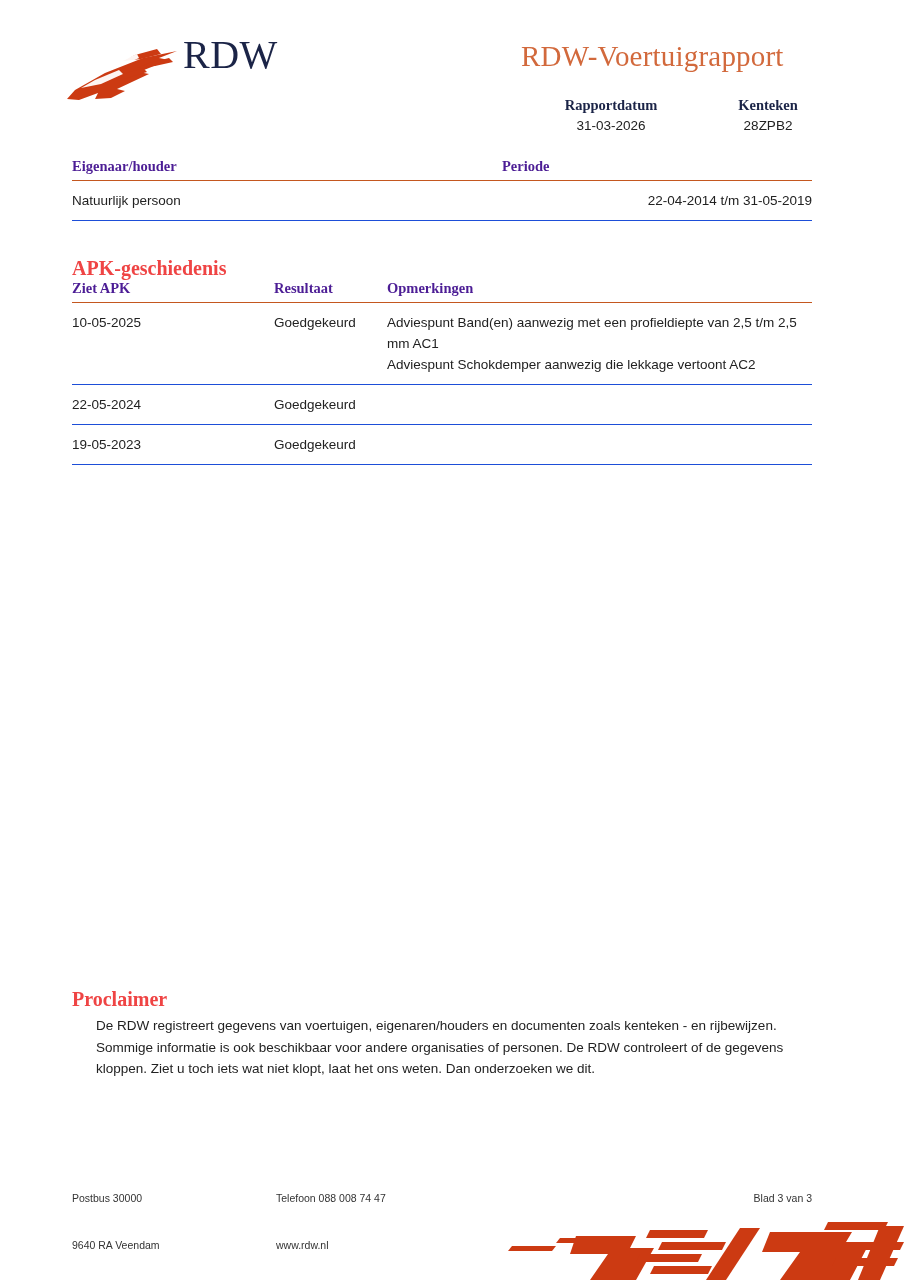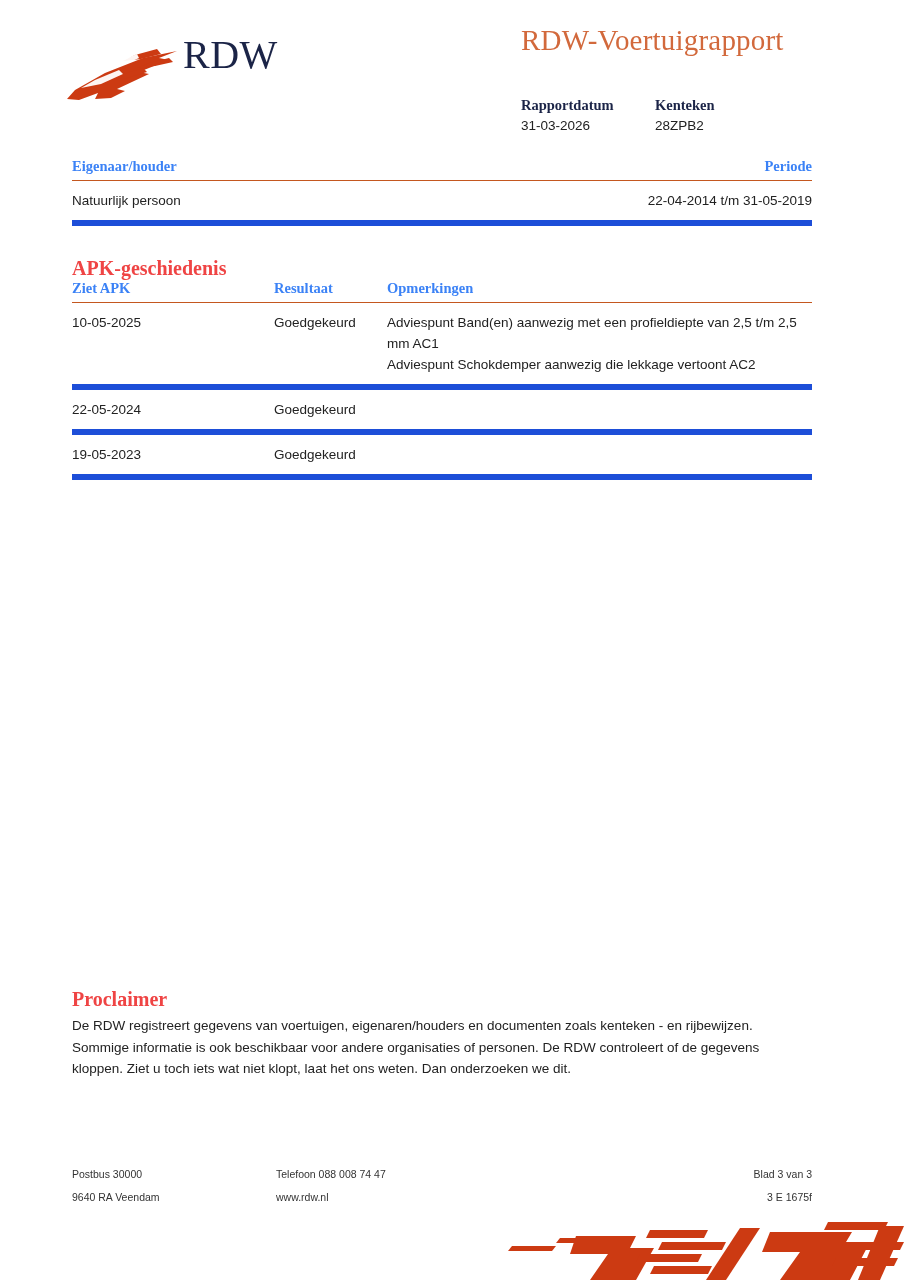--- a/index.html
+++ b/index.html
@@ -47,32 +47,33 @@
     font-family: "Liberation Serif", serif;
     font-size: 40px;
     letter-spacing: 0.5px;
     color: #1b2447;
     line-height: 46px;
     white-space: nowrap;
   }
   .report-title {
     position: absolute;
     left: 500px;
-    top: 24px;
+    top: 40px;
     font-family: "Liberation Serif", serif;
     font-size: 29px;
     color: #d2693c;
     letter-spacing: 0.2px;
     white-space: nowrap;
   }
   .meta {
     position: absolute;
     left: 500px;
     top: 96px;
     width: 360px;
+    text-align: center;
   }
   .meta-col {
     display: inline-block;
     vertical-align: top;
   }
   .meta-col.c1 { width: 134px; }
   .meta-col.c2 { width: 180px; }
   .meta-label {
     font-family: "Liberation Serif", serif;
     font-weight: bold;
@@ -106,35 +107,35 @@
   }
   table.rdw {
     width: 100%;
     border-collapse: collapse;
     table-layout: fixed;
   }
   table.rdw th {
     font-family: "Liberation Serif", serif;
     font-weight: bold;
     font-size: 14.5px;
-    color: #3b82f6;
+    color: #4c1d95;
     text-align: left;
     padding: 0 0 5px 0;
     border-bottom: 1.6px solid #c4571f;
     vertical-align: bottom;
     white-space: nowrap;
   }
-  table.rdw th.right { text-align: right; }
+  table.rdw th.right { text-align: left; }
   table.rdw td {
     font-family: "Liberation Sans", sans-serif;
     font-size: 13.5px;
     color: #222222;
     line-height: 21px;
     padding: 9px 0 9px 0;
-    border-bottom: 6px solid #1d4ed8;
+    border-bottom: 1px solid #1d4ed8;
     vertical-align: top;
   }
   table.rdw td.right { text-align: right; }
   .rmk-line { display: block; }
 
   
   .col-owner   { width: 430px; }
   .col-period  { width: 310px; }
   .col-date    { width: 202px; }
   .col-result  { width: 113px; }
@@ -146,35 +147,37 @@
     font-size: 13.5px;
     color: #222222;
     line-height: 21px;
   }
   .proclaimer-text {
     font-family: "Liberation Sans", sans-serif;
     font-size: 13.5px;
     color: #222222;
     line-height: 21.5px;
     width: 700px;
+    margin-left: 24px;
   }
 
   
   .footer {
     position: absolute;
     left: 72px;
     top: 1168px;
     width: 740px;
     font-family: "Liberation Sans", sans-serif;
     font-size: 10.5px;
     color: #333333;
   }
   .footer-row {
     position: relative;
     height: 23px;
+    margin-top: 24px;
   }
   .f-col1 { position: absolute; left: 0;    top: 0; }
   .f-col2 { position: absolute; left: 204px; top: 0; }
   .f-col3 { position: absolute; right: 0;   top: 0; text-align: right; }
 
   .bottom-art {
     position: absolute;
     left: 440px;
     bottom: 0;
     width: 464px;

